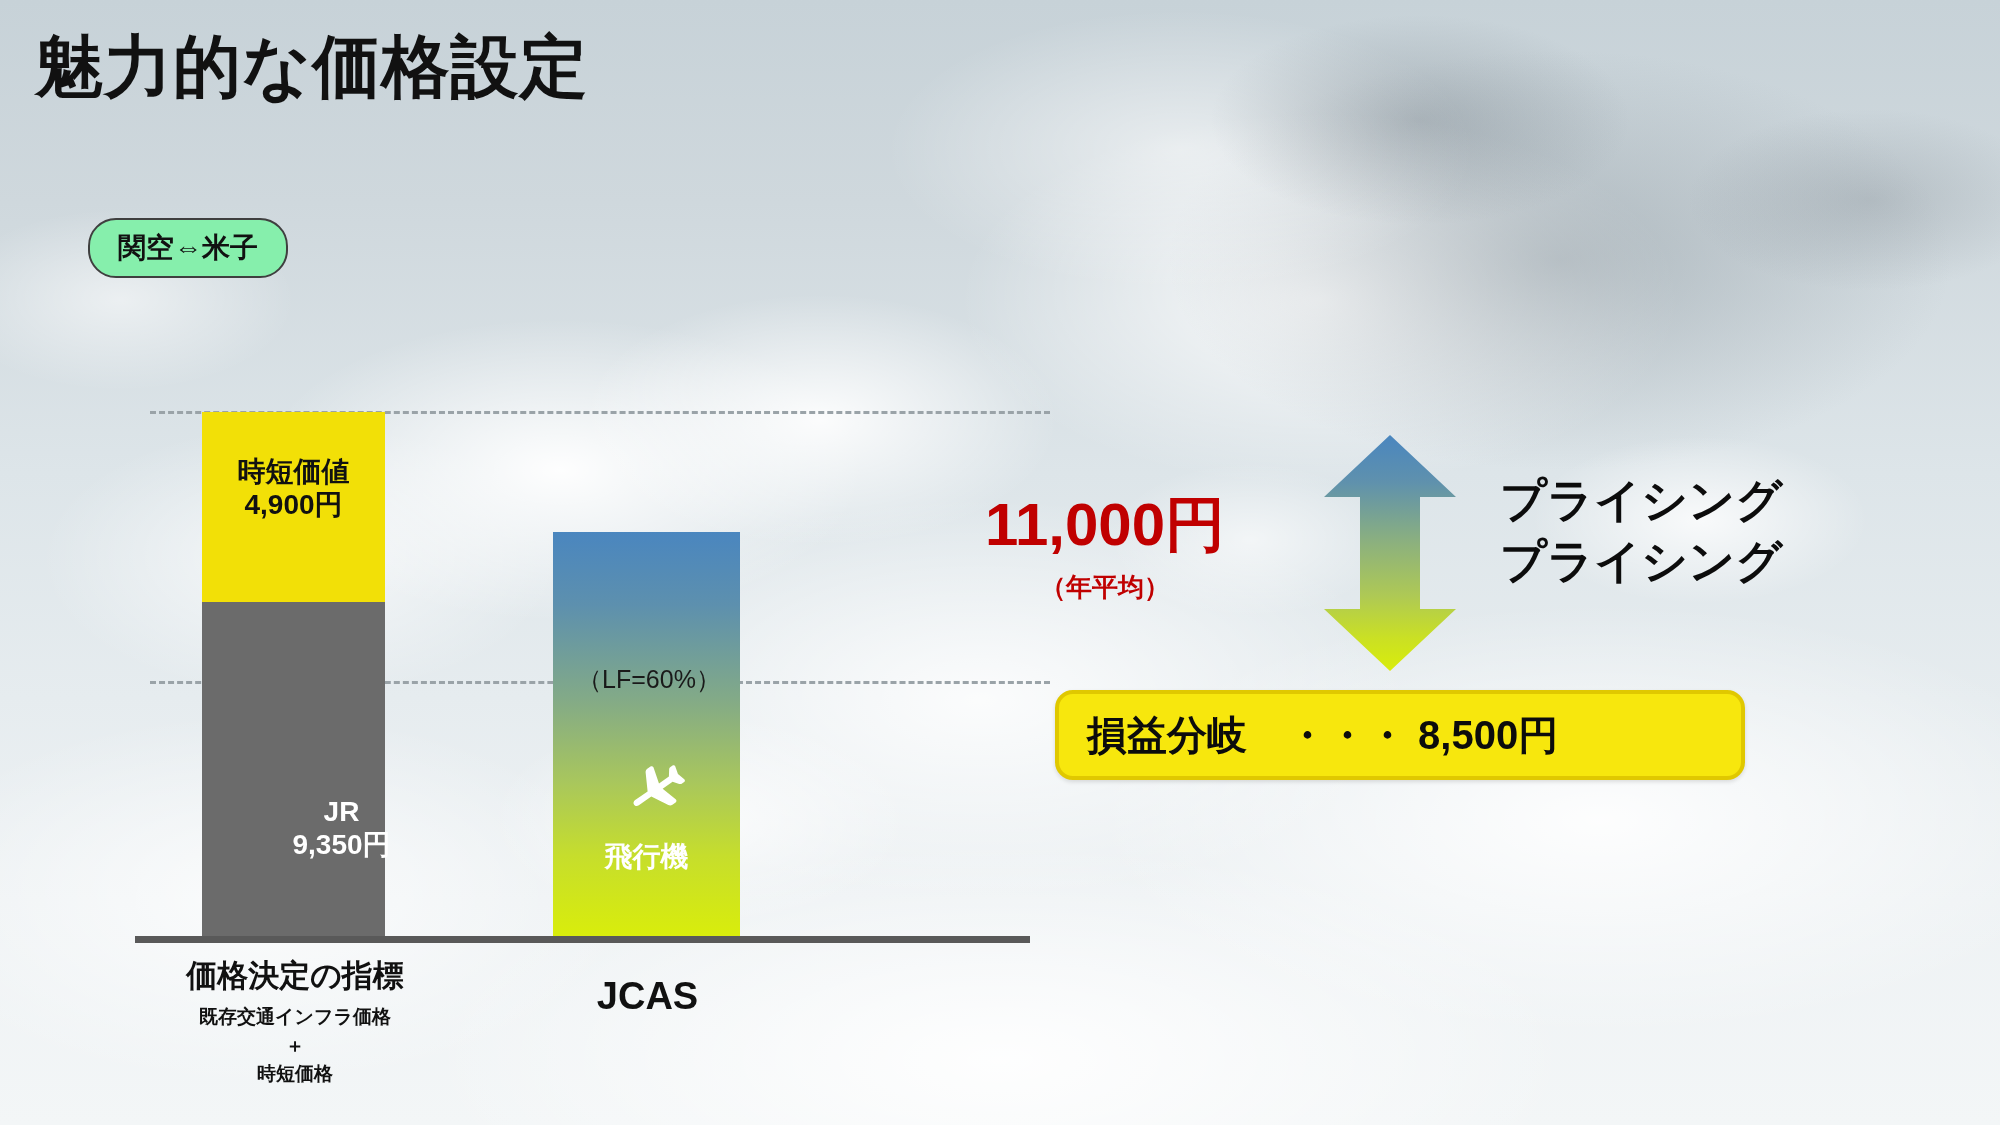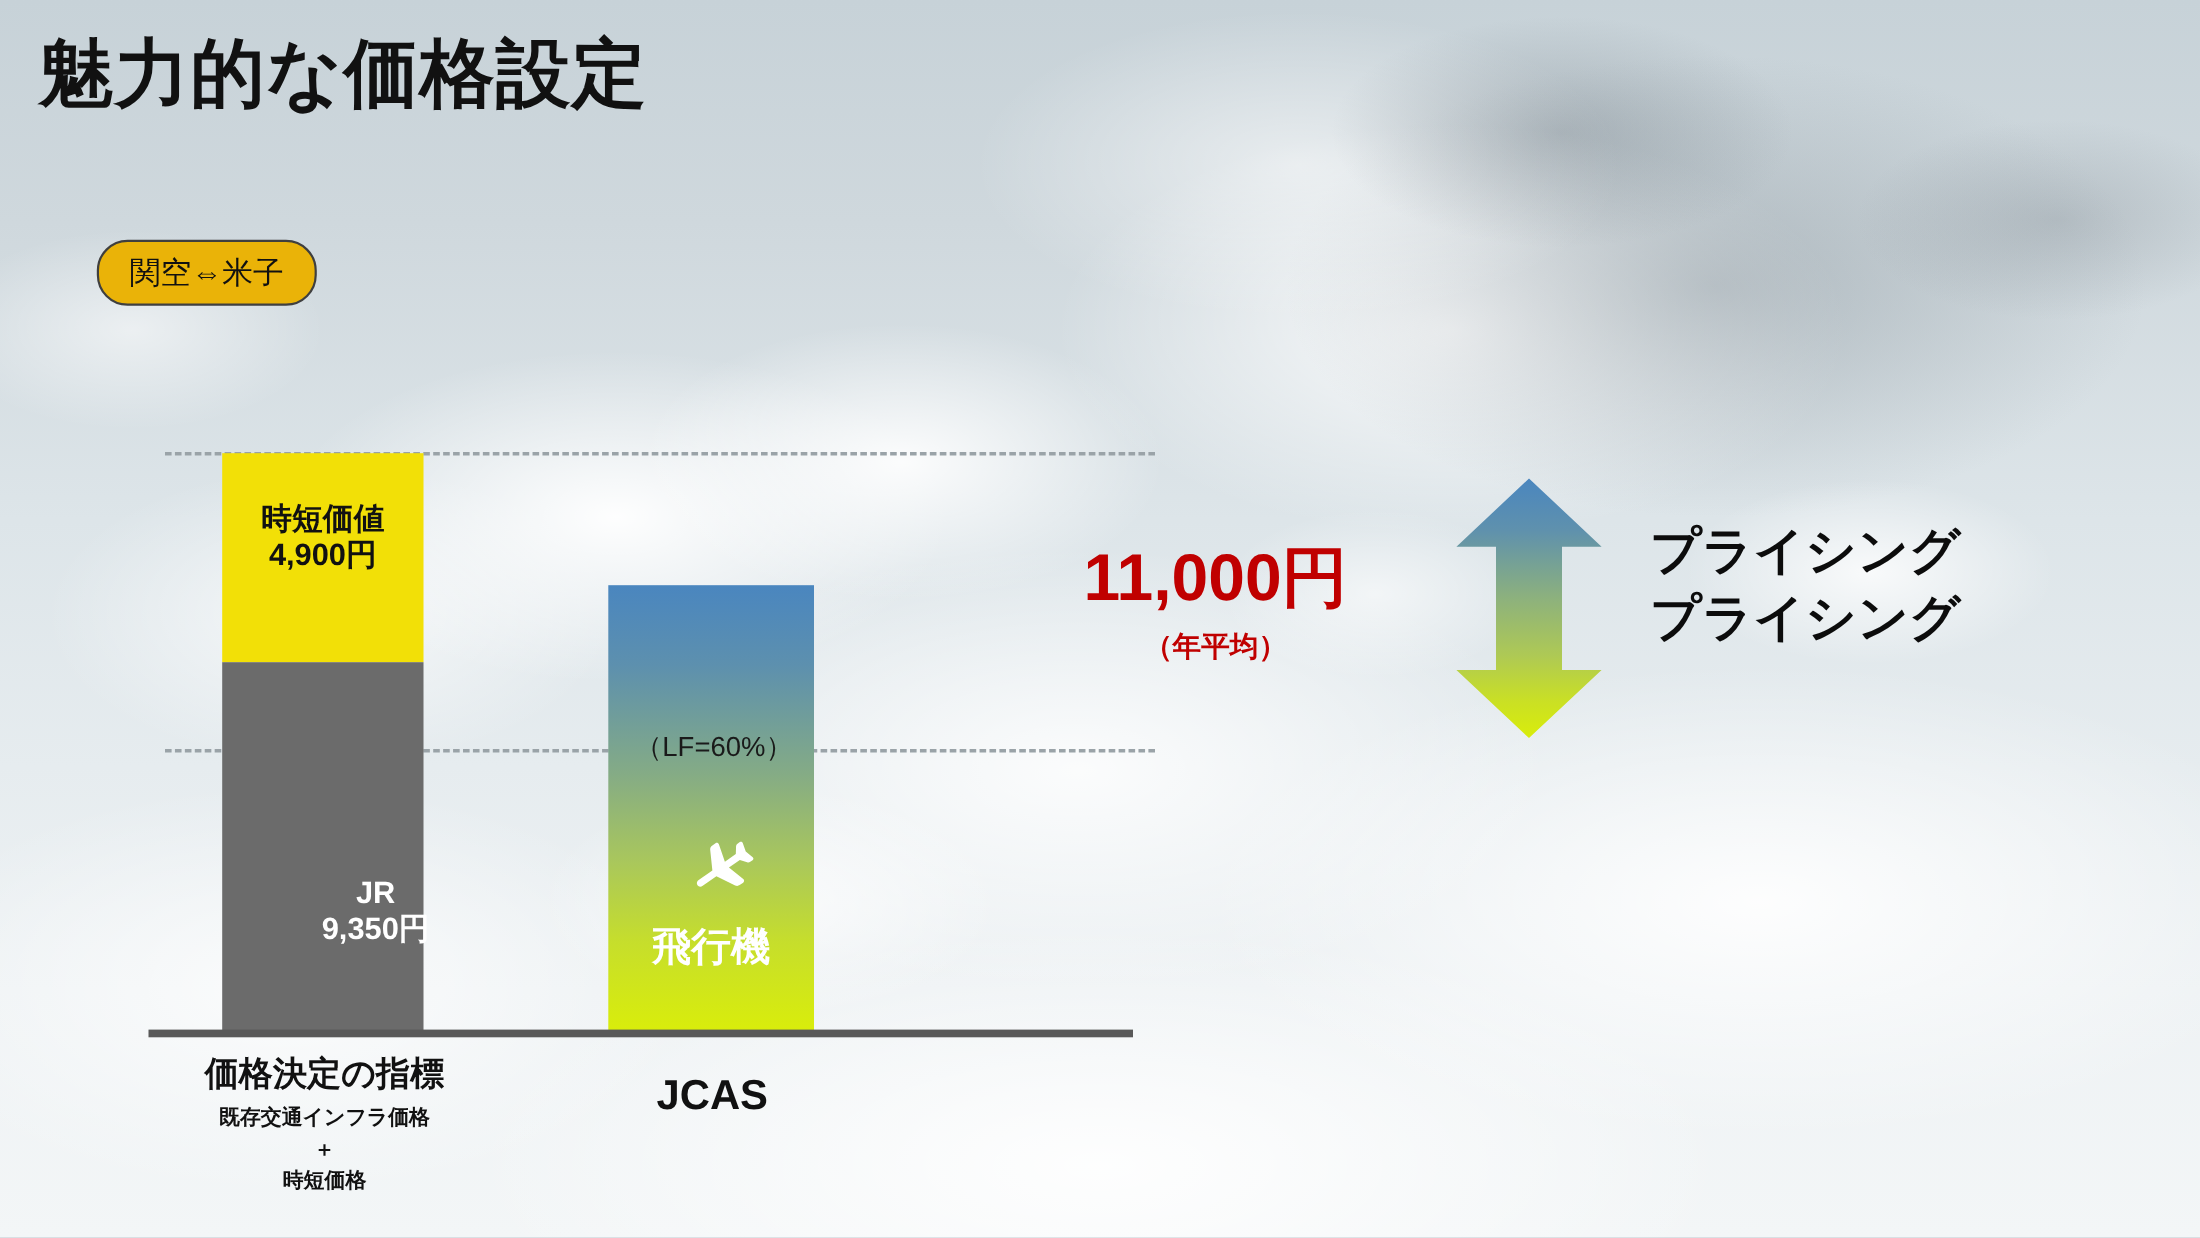--- a/index.html
+++ b/index.html
@@ -34,41 +34,41 @@
         radial-gradient(ellipse 300px 150px at 700px 820px, rgba(255,255,255,.75), rgba(255,255,255,0) 70%),
         radial-gradient(ellipse 250px 130px at 120px 300px, rgba(255,255,255,.55), rgba(255,255,255,0) 70%);
       pointer-events:none;}
 
   
   .title{position:absolute;left:35px;top:22px;font-size:68px;font-weight:bold;color:#111;
          letter-spacing:1px;white-space:nowrap;}
 
   
   .pill{position:absolute;left:88px;top:218px;width:196px;height:56px;
-        background:#eab308;border:2.5px solid #3f3f3f;border-radius:28px;
+        background:#86efac;border:2.5px solid #3f3f3f;border-radius:28px;
         display:flex;align-items:center;justify-content:center;
-        font-size:28px;font-weight:normal;color:#111;}
+        font-size:28px;font-weight:bold;color:#111;}
 
   
   .dashline{position:absolute;height:0;border-top:3px dashed #9aa3a8;}
   #dash-top{left:150px;top:411px;width:900px;}
   #dash-bot{left:150px;top:681px;width:900px;}
 
   .axis{position:absolute;left:135px;top:936px;width:895px;height:7px;background:#595959;}
 
   .bar{position:absolute;}
   #bar-jr-yellow{left:202px;top:412px;width:183px;height:190px;background:#f2e007;}
   #bar-jr-gray{left:202px;top:602px;width:183px;height:335px;background:#6b6b6b;}
   #bar-air{left:553px;top:532px;width:187px;height:405px;
         background:linear-gradient(180deg,#4a86bf 0%,#5d90ae 18%,#84ab86 42%,#a9c75c 62%,#c6de2c 80%,#d9ed0b 100%);}
 
   .bar-label{position:absolute;text-align:center;line-height:1.18;font-weight:bold;}
   #lbl-jisan{left:202px;top:455px;width:183px;font-size:28px;color:#111;}
   #lbl-jr{left:202px;top:795px;width:183px;font-size:28px;color:#ffffff;margin-left:48px;}
-  #lbl-hikoki{left:553px;top:840px;width:187px;font-size:36px;color:#ffffff;}
+  #lbl-hikoki{left:553px;top:840px;width:187px;font-size:28px;color:#ffffff;}
   #lbl-lf{left:553px;top:665px;width:192px;font-size:25px;color:#1a1a1a;font-weight:normal;}
 
   .plane-icon{position:absolute;left:625px;top:755px;width:64px;height:64px;}
 
   .cat{position:absolute;text-align:center;font-weight:bold;color:#111;}
   #cat-left{left:140px;top:955px;width:310px;font-size:31px;}
   #cat-left-sub{left:140px;top:1003px;width:310px;font-size:19px;line-height:1.5;font-weight:bold;}
   #cat-right{left:555px;top:975px;width:185px;font-size:38px;}
 
   
@@ -132,20 +132,23 @@
   <div class="axis"></div>
 
   <div class="cat" id="cat-left">価格決定の指標</div>
   <div class="cat" id="cat-left-sub">
     <div>既存交通インフラ価格</div>
     <div>＋</div>
     <div>時短価格</div>
   </div>
   <div class="cat" id="cat-right">JCAS</div>
 
+  <div class="ybox" id="box-bot">
+    <span>損益分岐　・・・ 8,500円</span>
+  </div>
 
   <div class="price">11,000円</div>
   <div class="price-sub">（年平均）</div>
 
   <div class="arrow">
     <svg viewBox="0 0 140 240" width="140" height="240" aria-hidden="true">
       <defs>
         <linearGradient id="arrGrad" x1="0" y1="0" x2="0" y2="1">
           <stop offset="0%" stop-color="#4a86bf"></stop>
           <stop offset="20%" stop-color="#5f91ad"></stop>

